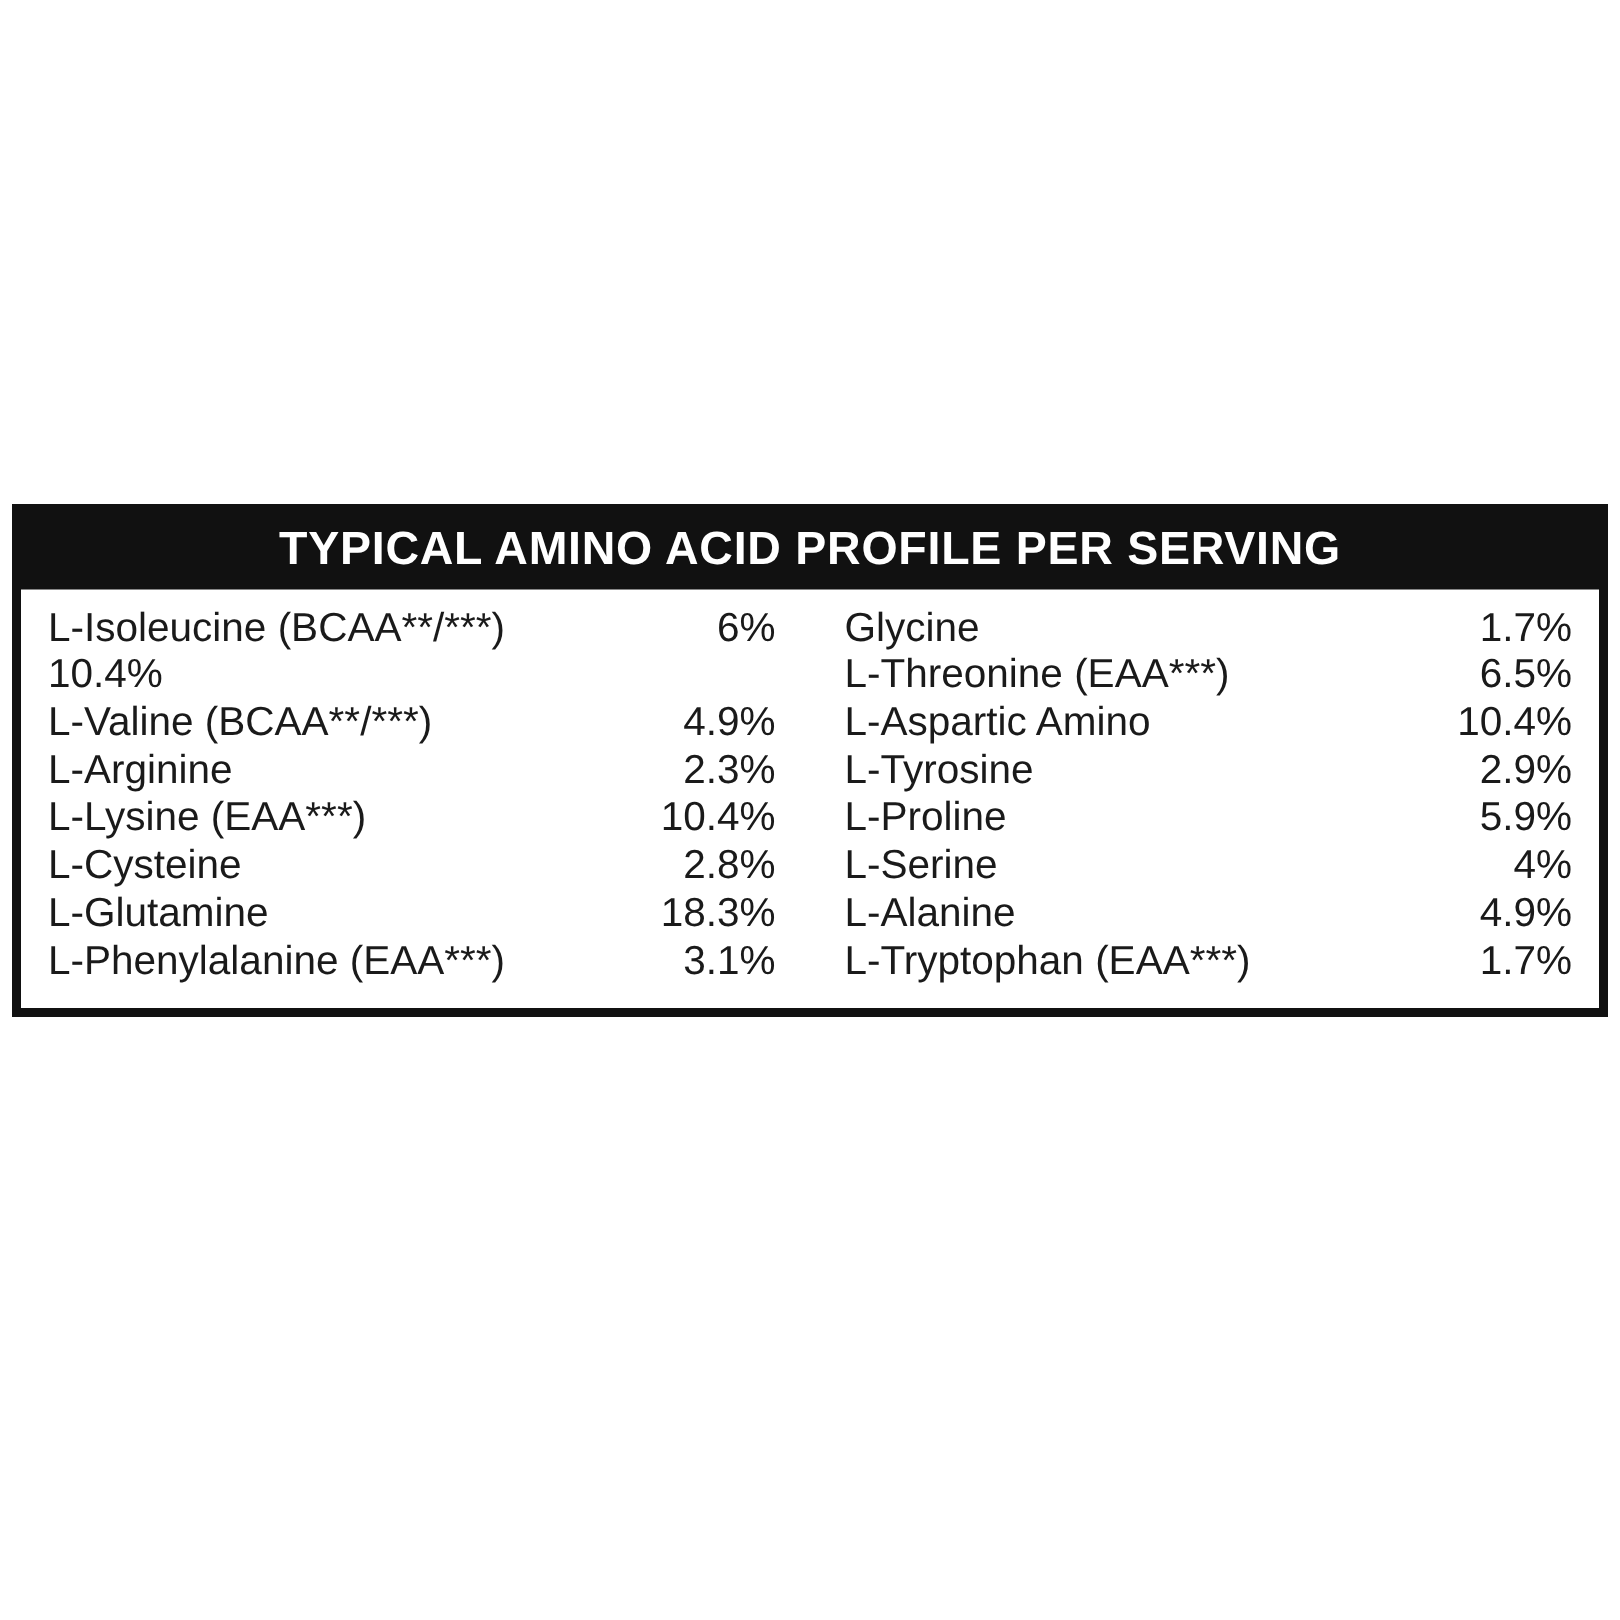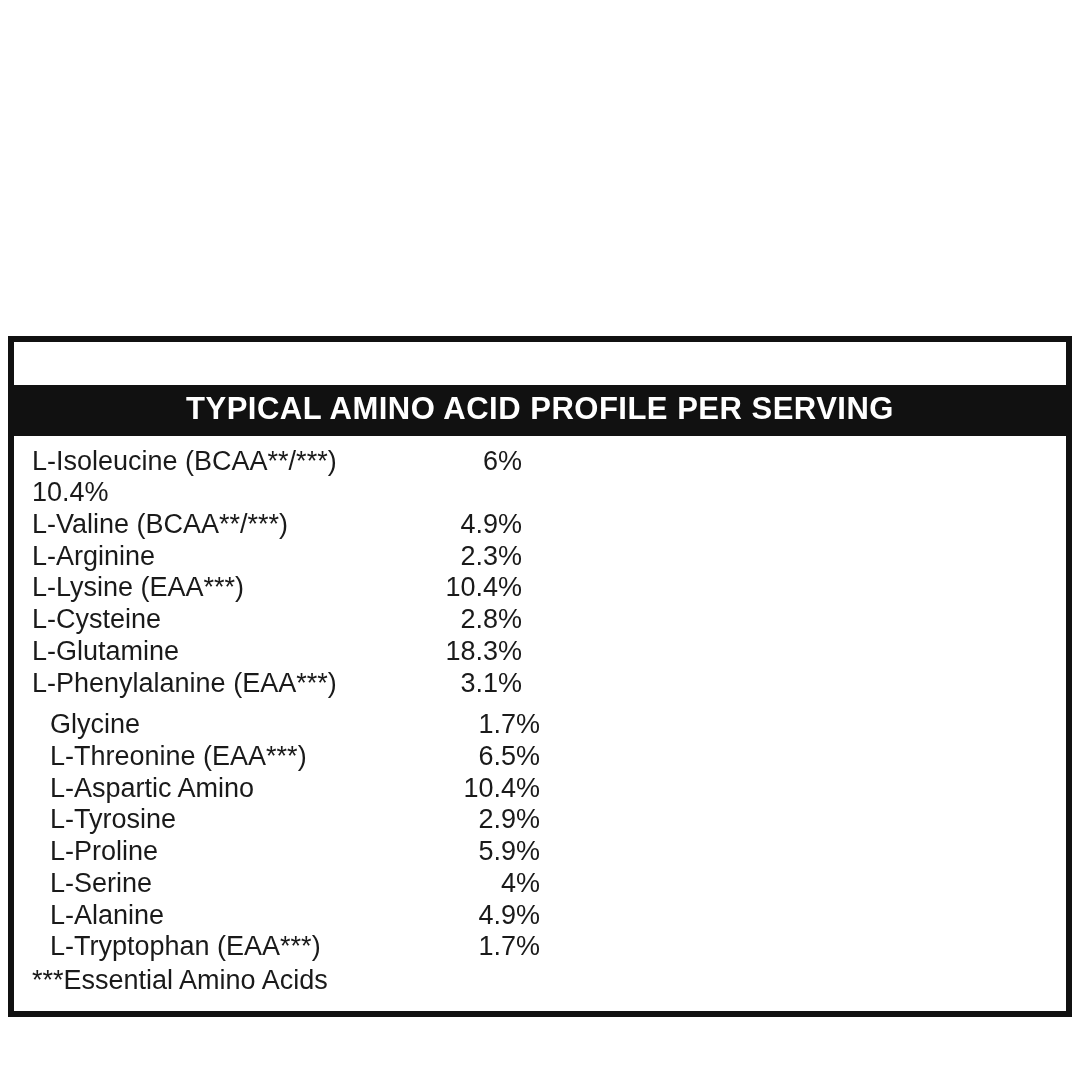--- a/index.html
+++ b/index.html
@@ -23,30 +23,28 @@
 
   #panel-header {
     background: #111111;
     color: #ffffff;
     text-align: center;
     font-weight: bold;
     font-size: 31px;
     letter-spacing: 0.5px;
     padding: 8px 0 10px 0;
     line-height: 1.05;
-    margin-top: 43px;
   }
 
   #panel-body {
     padding: 10px 18px 14px 18px;
   }
 
   .columns {
     display: flex;
-    flex-direction: column;
     gap: 10px;
   }
 
   .col {
     width: 50%;
     box-sizing: border-box;
   }
 
   .col-left { padding-right: 18px; }
   .col-right { padding-left: 18px; }
@@ -151,17 +149,16 @@
         </div>
         <div class="row">
           <span class="name">L-Tryptophan (EAA***)</span>
           <span class="value">1.7%</span>
         </div>
       </div>
 
     </div>
 
     <div class="footnotes">
-      <div class="footnote">***Essential Amino Acids</div>
     </div>
 
   </div>
 </div>
 
 </body></html>

